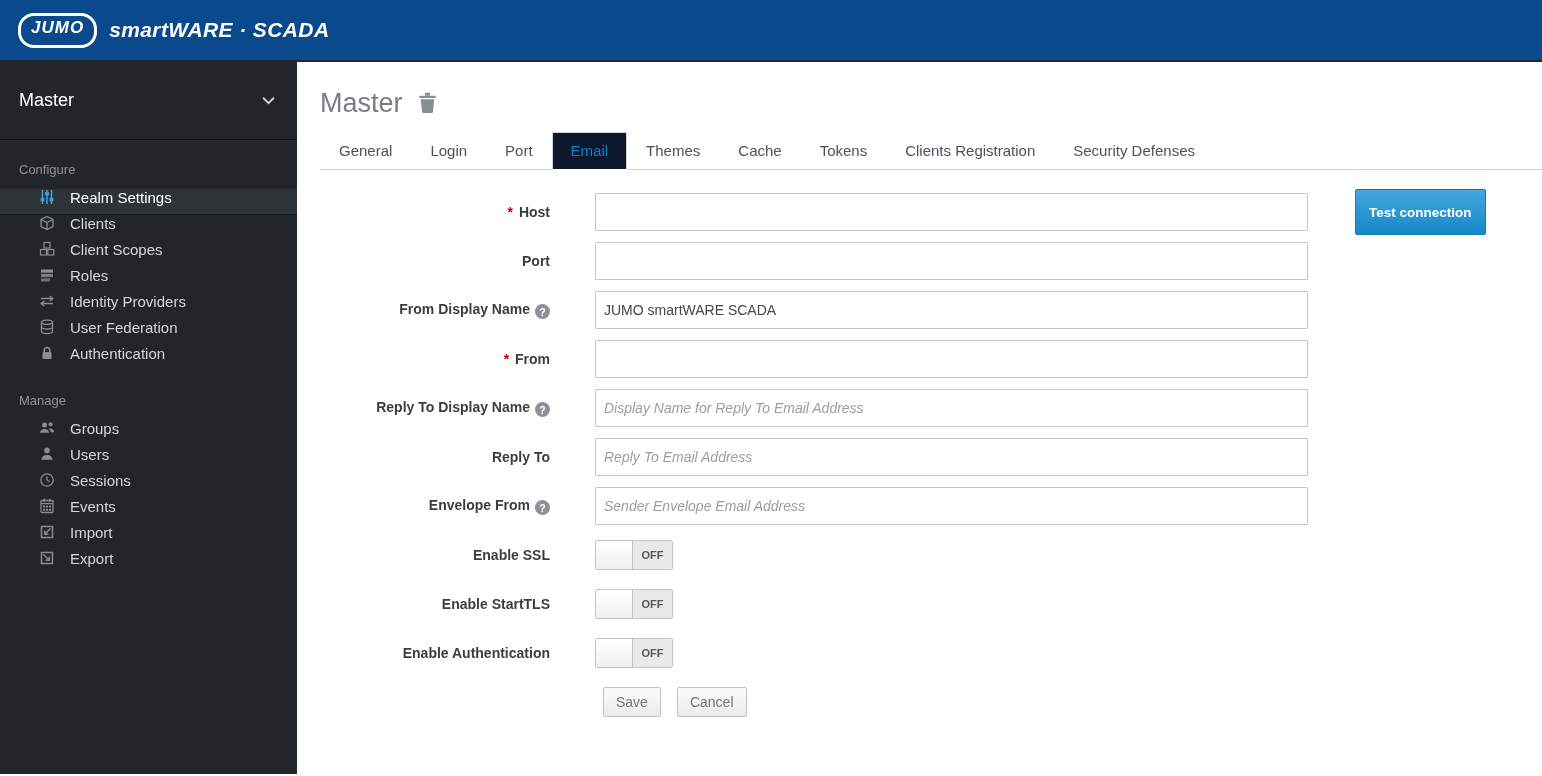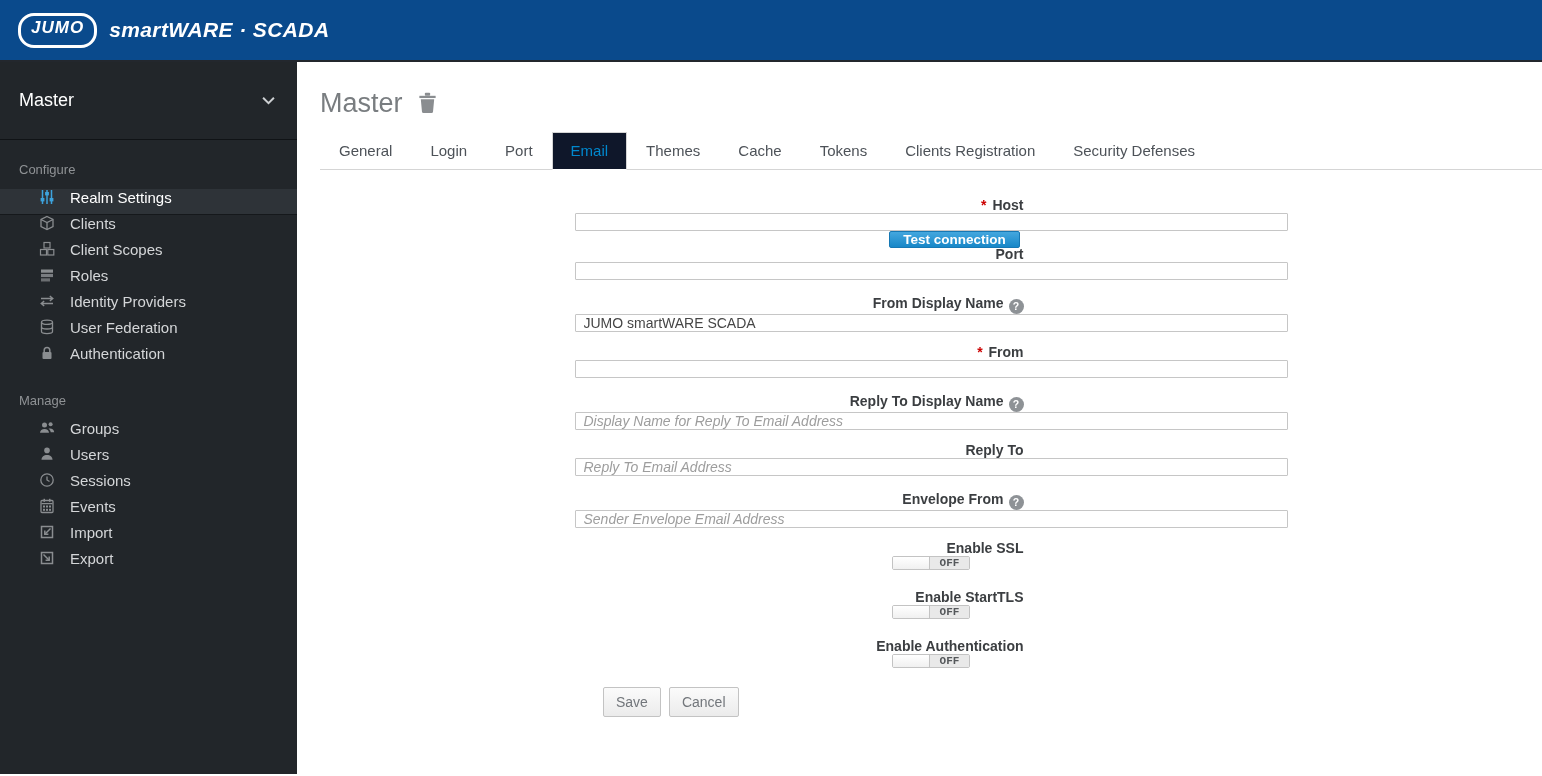--- a/index.html
+++ b/index.html
@@ -37,44 +37,44 @@
   .page-title { font-size:27px; color:#797d80; font-weight:400; }
   .icon-btn { background:none; border:none; padding:0; cursor:pointer; color:#8a8d90; display:flex; }
 
   .tabs { display:flex; align-items:flex-end; border-bottom:1px solid #d5d5d5; margin-top:13px; width:1222px; }
   .tab { padding:9px 18px 10px; font-size:15px; color:#4d5258; cursor:pointer;
          border:1px solid transparent; margin-bottom:-1px; }
   .tab.active { background:#0f172a; border-color:#d5d5d5; border-bottom-color:#fff; color:#0088ce; }
 
   
   .form { margin-top:27px; }
-  .form-row { display:flex; align-items:center; margin-bottom:19px; height:30px;flex-direction:column; }
+  .form-row { display:flex; align-items:center; margin-bottom:19px; height:30px; }
   .form-label { width:275px; padding-right:45px; text-align:right; font-size:14px; font-weight:700;
                 color:#3b3e41; flex:none; }
   .req { color:#c00; margin-right:2px; }
   .help-icon { display:inline-flex; width:15px; height:15px; border-radius:50%; background:#8e9296;
                color:#fff; font-size:10.5px; font-weight:700; align-items:center; justify-content:center;
                margin-left:5px; vertical-align:-2px; cursor:pointer; }
   .form-input { width:713px; height:38px; border:1px solid #c6c6c6; border-radius:1px; padding:0 8px;
                 font-size:14px; color:#464646; font-family:"Liberation Sans", sans-serif; }
   .form-input::placeholder { color:#9d9d9d; font-style:italic; opacity:1; }
 
   .btn-primary { margin-left:47px; height:46px; padding:0 13px; border-radius:2px; cursor:pointer;
                  background:linear-gradient(to bottom,#44a7de 0%,#1787c8 100%);
                  border:1px solid #1678b4; color:#fff; font-weight:700; font-size:13.5px;
                  font-family:"Liberation Sans", sans-serif; }
 
   .toggle { width:78px; height:30px; border:1px solid #c3c3c3; border-radius:2px; display:flex;
-            overflow:hidden; cursor:pointer; background:#fff;font-family:Liberation Mono, monospace; }
+            overflow:hidden; cursor:pointer; background:#fff; }
   .toggle-handle { width:37px; flex:none; background:linear-gradient(to bottom,#ffffff 0%,#f0f0f0 100%);
                    border-right:1px solid #c3c3c3; }
   .toggle-state { flex:1; background:#e9e9e9; display:flex; align-items:center; justify-content:center;
                   font-size:11px; font-weight:700; color:#55585b; }
 
-  .btn-row { margin-top:12px; display:flex; gap:8px; padding-left:283px; }
+  .btn-row { margin-top:12px; display:flex; gap:16px; padding-left:283px; }
   .btn-default { height:30px; padding:0 12px; border-radius:2px; cursor:pointer;
                  background:linear-gradient(to bottom,#fbfbfb 0%,#ebebeb 100%);
                  border:1px solid #c3c3c3; color:#72767b; font-size:14px;
                  font-family:"Liberation Sans", sans-serif; }
 </style>
 </head>
 <body>
 
 <div class="app">
 

